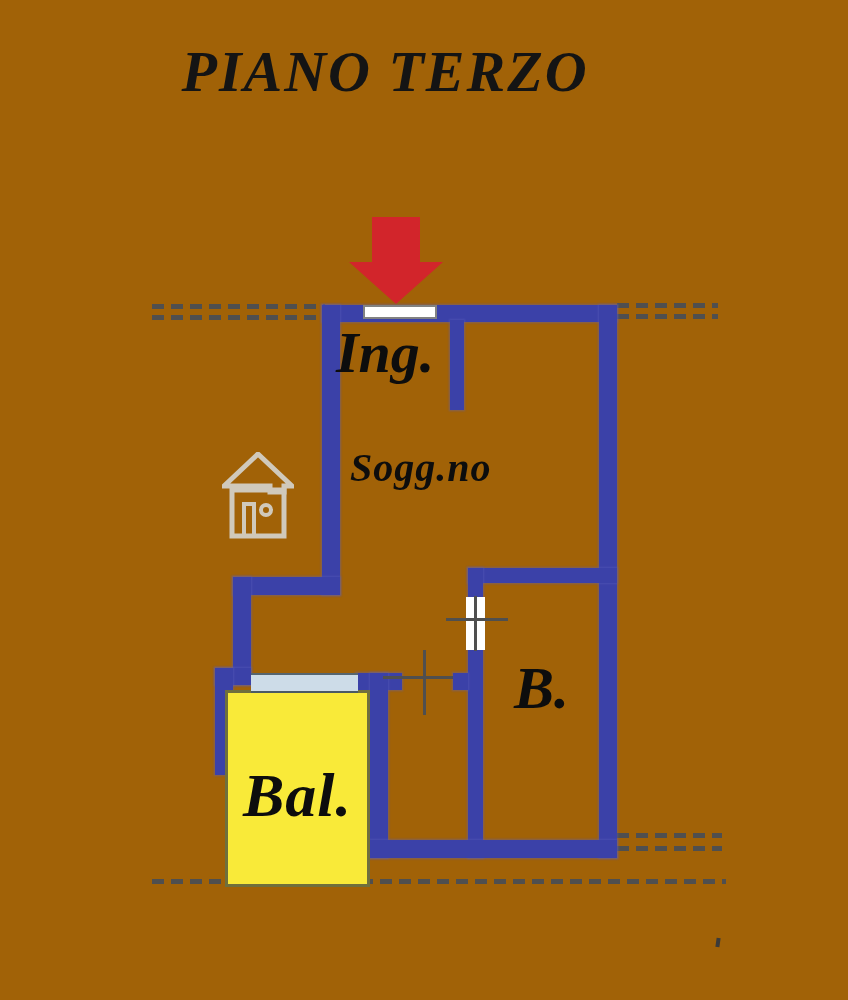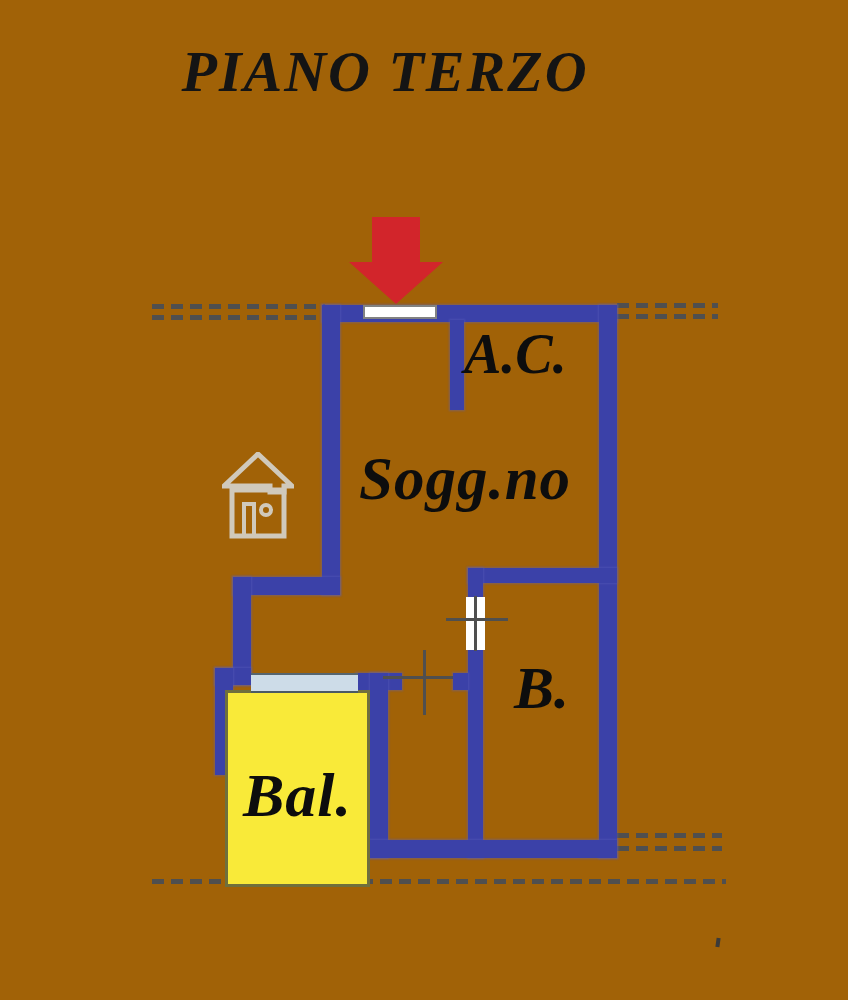--- a/index.html
+++ b/index.html
@@ -55,21 +55,21 @@
     border:3px solid #6f6f3d;box-sizing:border-box;
   }
   
   .room-label{
     font-family:"Liberation Serif", serif;
     font-weight:bold;font-style:italic;
     color:#0d0d0d;line-height:1;white-space:nowrap;
   }
   #label-ing{left:336px;top:324px;font-size:58px;}
   #label-ac{left:464px;top:326px;font-size:56px;}
-  #label-sogg{left:350px;top:448px;font-size:61px;letter-spacing:1px;margin-left:9px;}
+  #label-sogg{left:350px;top:448px;font-size:40px;letter-spacing:1px;}
   #label-b{left:514px;top:658px;font-size:60px;}
   #label-rip{left:376px;top:730px;font-size:60px;}
   #label-bal{left:243px;top:764px;font-size:62px;letter-spacing:1px;}
   
   #wm-text{
     left:230px;top:486px;
     font-family:"Liberation Sans", sans-serif;
     font-weight:bold;font-size:52px;letter-spacing:2px;
     color:#d3d7d5;opacity:.8;white-space:nowrap;
     z-index:30;
@@ -122,20 +122,20 @@
 
   <div id="balcony" class="abs z10"></div>
 
   <svg id="wm-house" class="abs" width="72" height="88" viewBox="0 0 72 88">
     <polygon points="36,2 70,34 62,34 62,40 48,40 48,34 10,34 2,34" fill="none" stroke="#d9dcdb" stroke-width="5"></polygon>
     <rect x="10" y="38" width="52" height="46" fill="none" stroke="#d9dcdb" stroke-width="5"></rect>
     <rect x="22" y="52" width="10" height="32" fill="none" stroke="#d9dcdb" stroke-width="4"></rect>
     <circle cx="44" cy="58" r="5" fill="none" stroke="#d9dcdb" stroke-width="4"></circle>
   </svg>
 
-  <div id="label-ac" class="abs room-label z40">A.C.</div>
+  <div id="label-ing" class="abs room-label z40">Ing.</div>
   <div id="label-sogg" class="abs room-label z40">Sogg.no</div>
   <div id="label-b" class="abs room-label z40">B.</div>
   <div id="label-bal" class="abs room-label z40">Bal.</div>
 
   <div id="speck" class="abs"></div>
 
 </div>
 
 </body></html>

